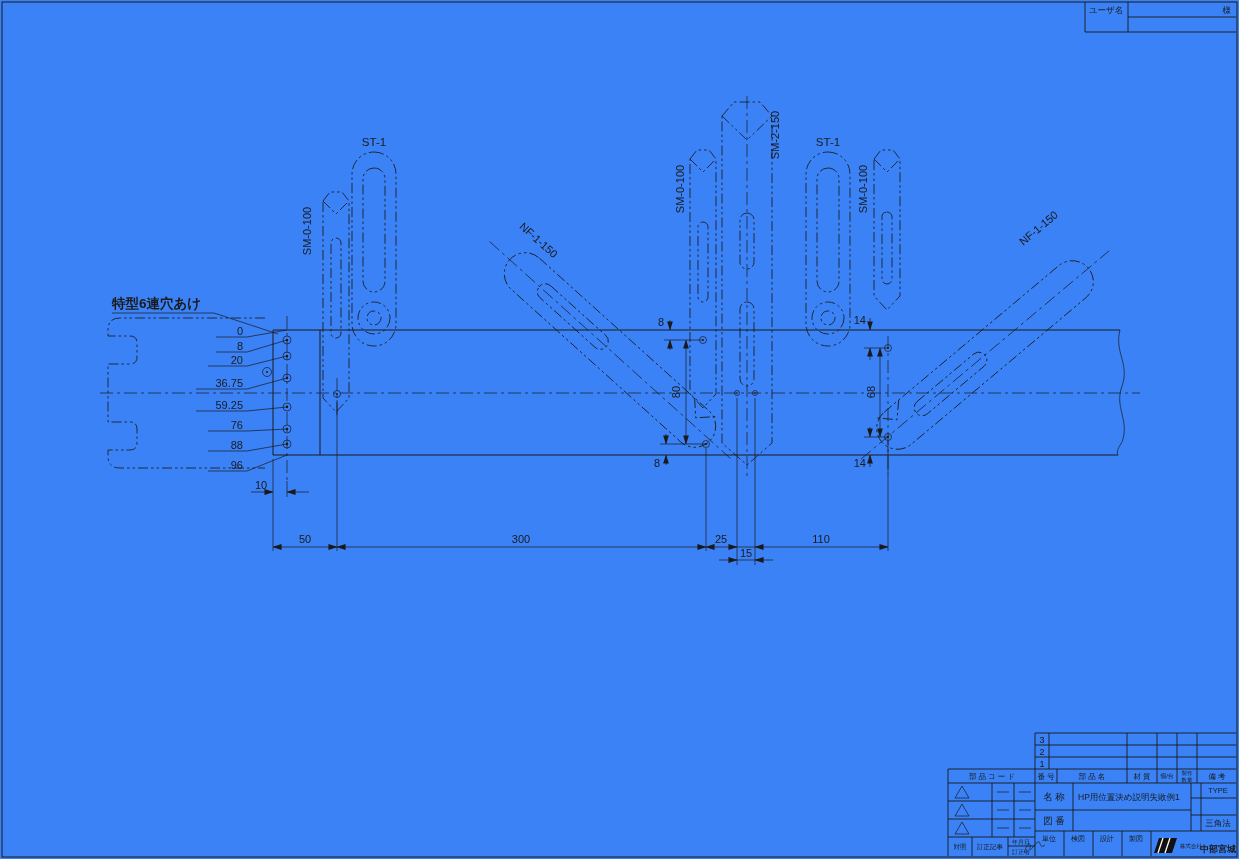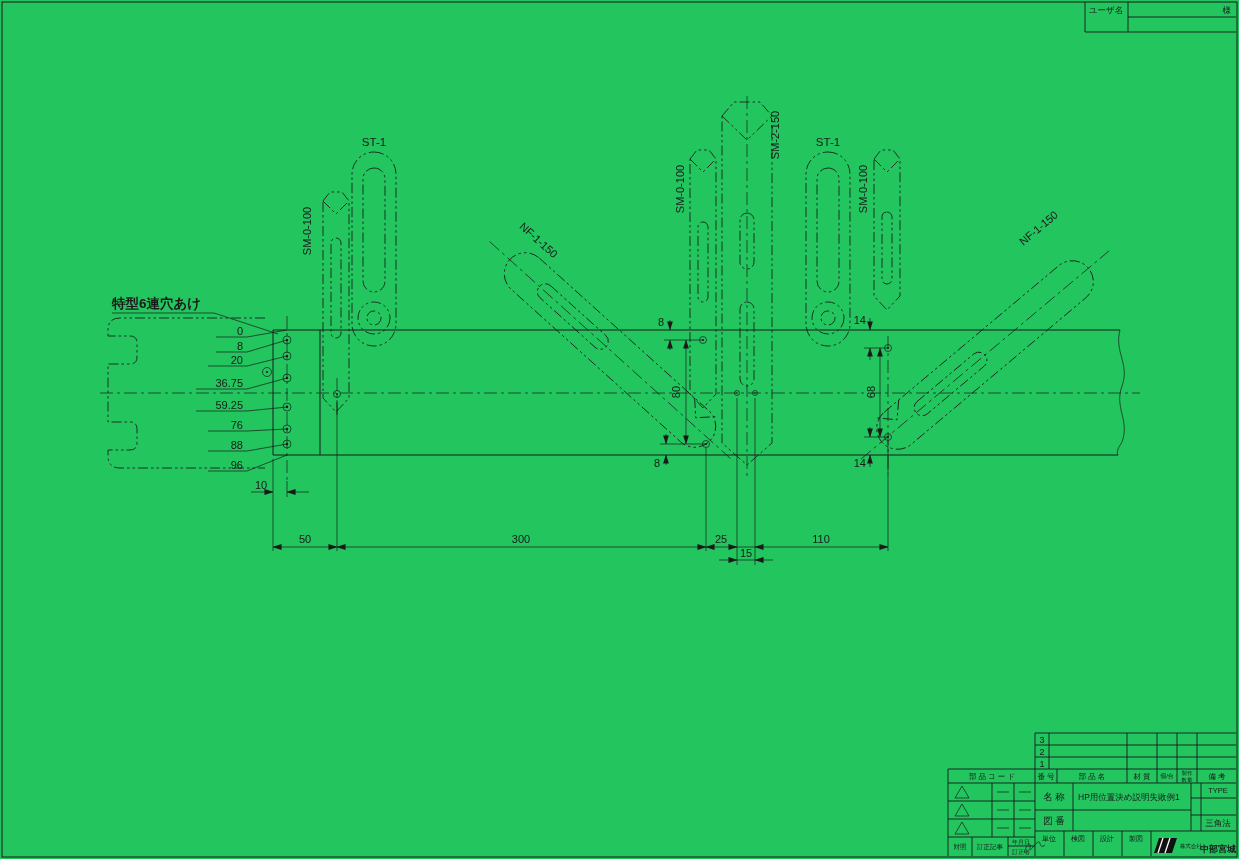--- a/index.html
+++ b/index.html
@@ -1,16 +1,16 @@
 <!DOCTYPE html>
 <html><head>
 <meta charset="utf-8">
 <style>
   html,body{margin:0;padding:0;background:#d9d9d9;}
-  .page{position:relative;width:1239px;height:859px;background:#22c55e;font-family:"Liberation Sans",sans-serif;overflow:hidden;}
+  .page{position:relative;width:1239px;height:859px;background:#3b82f6;font-family:"Liberation Sans",sans-serif;overflow:hidden;}
   .page svg{position:absolute;left:0;top:0;}
   svg text{fill:#1a1a1a;font-family:"Liberation Sans",sans-serif;}
   .s   {stroke:#1a1a1a;stroke-width:1;fill:none;}
   .thin{stroke:#1a1a1a;stroke-width:0.7;fill:none;}
   .tb  {stroke:#1a1a1a;stroke-width:0.9;fill:none;}
   .cl  {stroke:#1a1a1a;stroke-width:0.7;fill:none;stroke-dasharray:13 4 3 4;}
   .ph  {stroke:#1a1a1a;stroke-width:0.85;fill:none;stroke-dasharray:10 3 2.5 3 2.5 3;}
   .dim {stroke:#1a1a1a;stroke-width:0.7;fill:none;}
   .dot {fill:#1a1a1a;stroke:none;}
   .t5{font-size:5.5px}.t6{font-size:6px}.t65{font-size:6.5px}.t7{font-size:7px}

